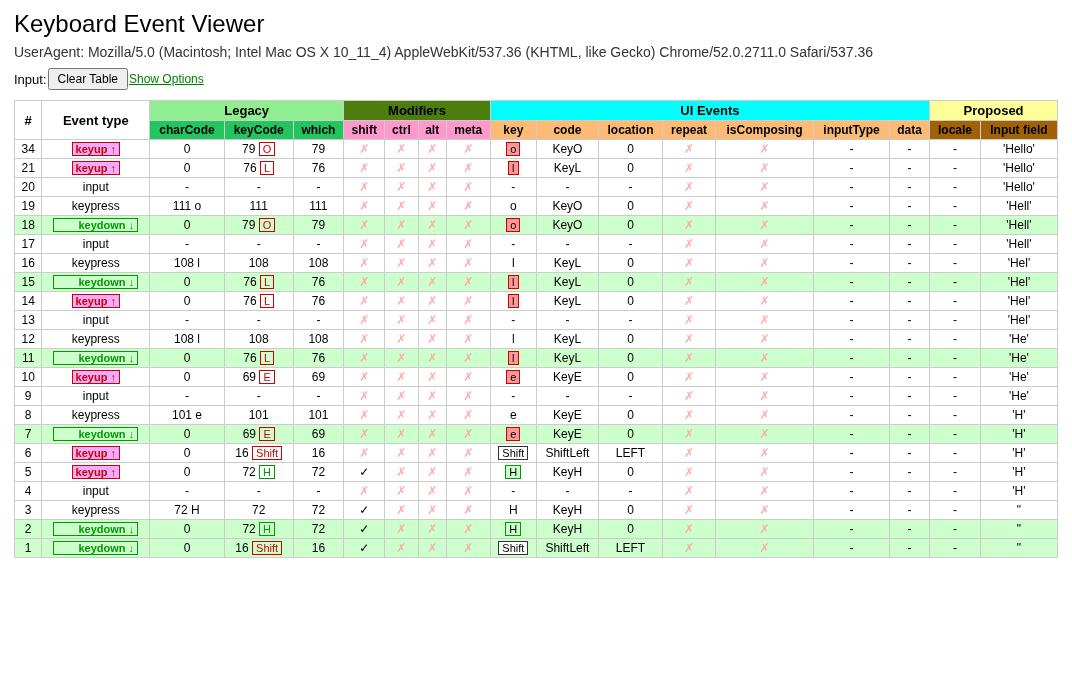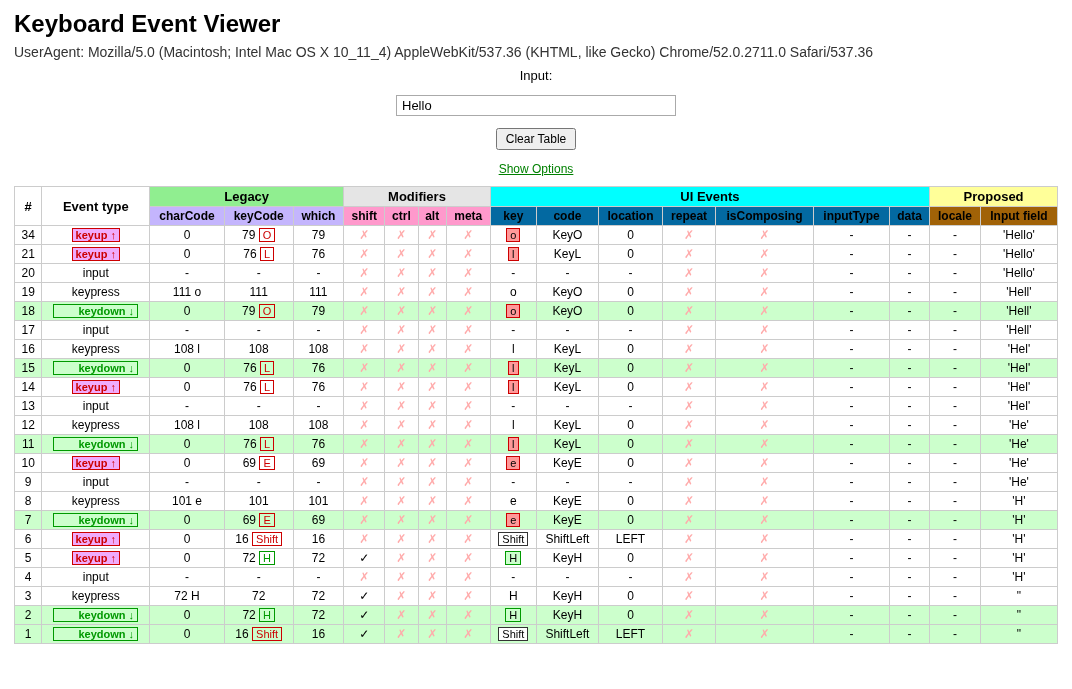--- a/index.html
+++ b/index.html
@@ -1,33 +1,33 @@
 <!DOCTYPE html>
 <html><head>
   <meta charset="utf-8">
   <style>
     * { box-sizing: border-box; margin: 0; padding: 0; }
     body { font-family: Arial, Helvetica, sans-serif; font-size: 13px; background: #fff; color: #000; padding: 10px 14px; }
-    h1 { font-size: 24px; font-weight: bold; margin-bottom: 6px; }
+    h1 { font-size: 24px; font-weight: normal; margin-bottom: 6px; }
     .useragent { font-size: 14px; margin-bottom: 8px; color: #333; }
-    .input-row { display: flex; align-items: center; gap: 12px; margin-bottom: 10px; flex-direction: column; }
+    .input-row { display: flex; align-items: center; gap: 1px; margin-bottom: 10px; }
     .input-row label { font-size: 13px; }
     .input-row input[type=text] { border: 1px solid #aaa; padding: 2px 5px; font-size: 13px; width: 280px; }
     .input-row button { font-size: 12px; padding: 2px 8px; cursor: pointer; }
     .show-options { color: green; font-size: 12px; text-decoration: underline; cursor: pointer; }
     table { border-collapse: collapse; width: 100%; font-size: 12px; }
     th, td { border: 1px solid #ccc; padding: 2px 5px; text-align: center; white-space: nowrap; }
     thead tr:first-child th { font-weight: bold; font-size: 13px; }
     .hdr-legacy { background: #90EE90; }
-    .hdr-modifiers { background: #e5e5e5; }
+    .hdr-modifiers { background: #4d7c0f; }
     .hdr-uievents { background: #00FFFF; }
     .hdr-proposed { background: #FFFF99; }
-    .hdr-sub { background: #c4b5fd; }
+    .hdr-sub { background: #22c55e; }
     .hdr-sub-mod { background: #f9c; }
-    .hdr-sub-ui { background: #0369a1; }
+    .hdr-sub-ui { background: #fdba74; }
     .hdr-sub-prop { background: #a16207; }
     .row-keydown { background: #ccffcc; border-radius: 7px; }
     .row-normal { background: #fff; }
     .badge { display: inline-block; border: 1px solid; padding: 0 3px; font-size: 11px; font-weight: bold; }
     .badge-keyup { background: #f0abfc; border-color: #c00; color: #c00; }
     .badge-keydown { background: #ccffcc; border-color: #090; color: #090; padding-left: 24px; }
     .cross { color: #ffaaaa; font-size: 12px; }
     .key-badge { display: inline-block; border: 1px solid #333; padding: 0 3px; font-size: 11px; background: #fff; }
     .key-badge-o { background: #ff9999; border-color: #c00; }
     .key-badge-l { background: #ff9999; border-color: #c00; }
@@ -38,21 +38,20 @@
     .keycode-badge-green { display: inline-block; border: 1px solid #090; padding: 0 3px; font-size: 11px; color: #090; }
   </style>
 </head>
 <body>
 
 <h1>Keyboard Event Viewer</h1>
 <div class="useragent">UserAgent: Mozilla/5.0 (Macintosh; Intel Mac OS X 10_11_4) AppleWebKit/537.36 (KHTML, like Gecko) Chrome/52.0.2711.0 Safari/537.36</div>
 
 <div class="input-row">
   <label>Input:</label>
-  <input type="text" value="Hello" style="">
   <button>Clear Table</button>
   <span class="show-options">Show Options</span>
 </div>
 
 <table>
   <thead>
     <tr>
       <th rowspan="2">#</th>
       <th rowspan="2">Event type</th>
       <th colspan="3" class="hdr-legacy">Legacy</th>

